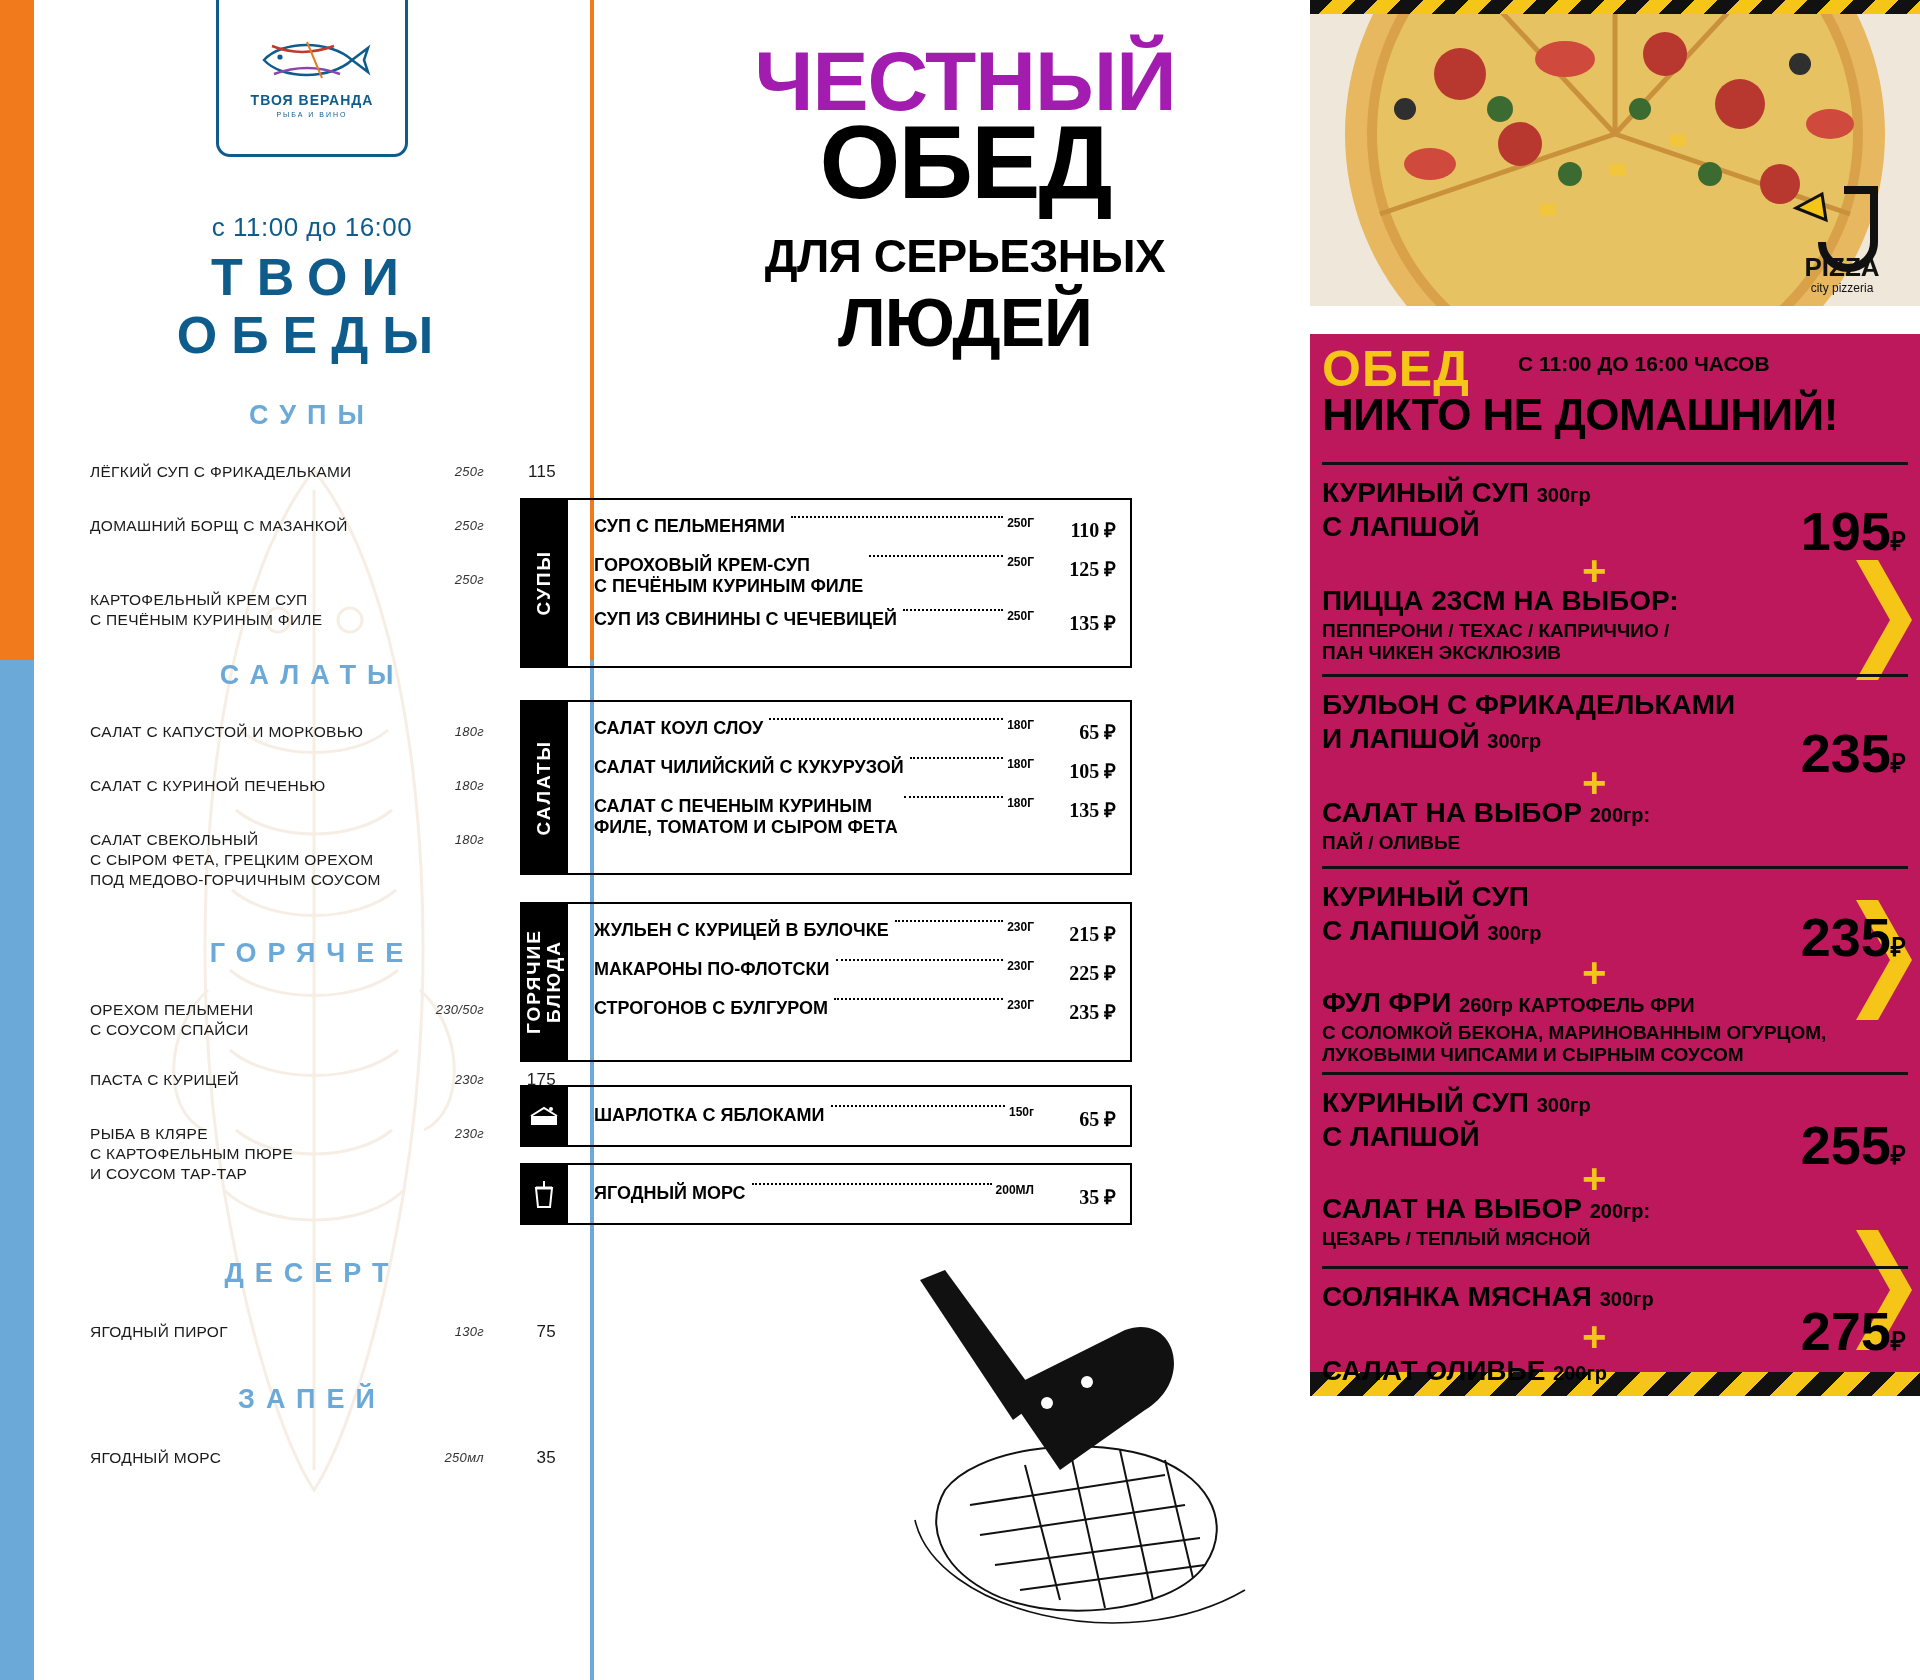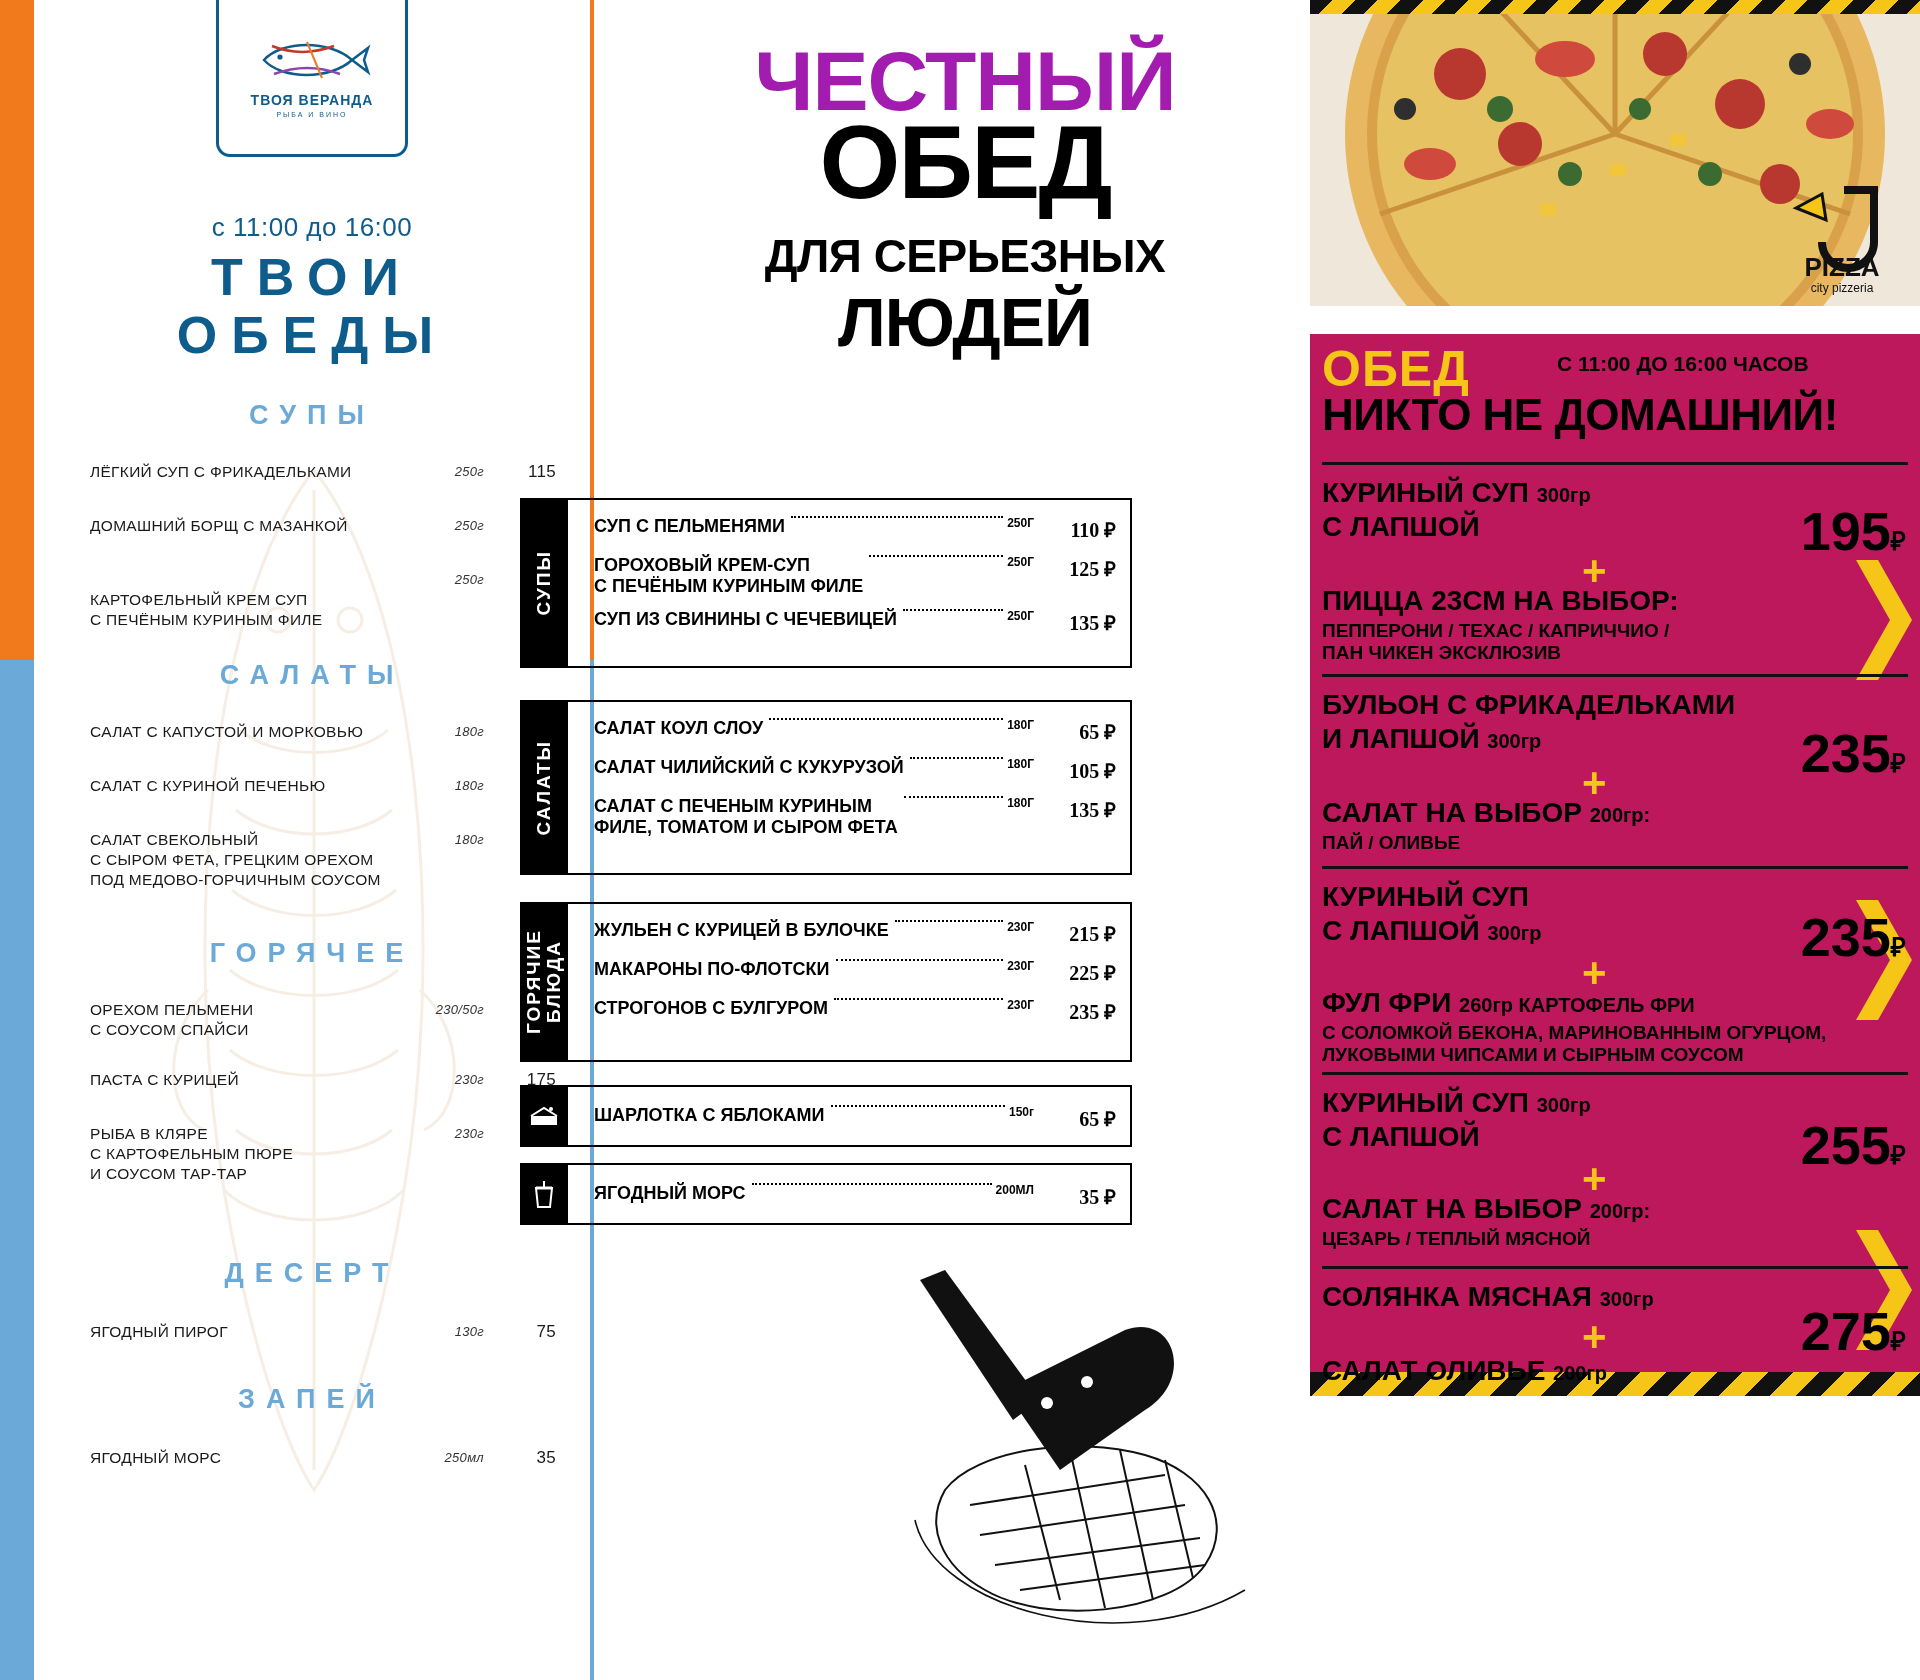--- a/index.html
+++ b/index.html
@@ -53,21 +53,21 @@
   .cleaver{position:absolute;left:255px;top:1270px;width:420px;height:370px;}
 
   
   .panel3{position:relative;width:610px;height:1396px;background:#be185d;flex:0 0 610px;overflow:hidden;}
   .p3-topbar{position:absolute;left:0;top:0;width:610px;height:14px;background:repeating-linear-gradient(135deg,#111 0 16px,#f5c518 16px 32px);}
   .p3-botbar{position:absolute;left:0;bottom:0;width:610px;height:24px;background:repeating-linear-gradient(135deg,#111 0 18px,#f5c518 18px 36px);}
   .pizza-img{position:absolute;left:0;top:14px;width:610px;height:320px;overflow:hidden;background:#e8e2d8;}
   .jpizza{position:absolute;right:18px;top:180px;width:120px;height:120px;}
 
   .p3-obed{position:absolute;left:12px;top:340px;font-size:50px;font-weight:bold;color:#f5c518;letter-spacing:1px;}
-  .p3-time{position:absolute;left:208px;top:352px;font-size:21px;font-weight:bold;color:#000;margin-left:39px;}
+  .p3-time{position:absolute;left:208px;top:352px;font-size:21px;font-weight:bold;color:#000;}
   .p3-nikto{position:absolute;left:12px;top:390px;font-size:44px;font-weight:bold;color:#000;letter-spacing:-.5px;}
 
   .hr3{position:absolute;left:12px;width:586px;height:3px;background:#111;}
   .chev{position:absolute;width:64px;height:120px;}
   .combo-name{position:absolute;left:12px;font-size:28px;font-weight:bold;color:#000;line-height:30px;}
   .combo-sub{position:absolute;left:12px;font-size:19px;font-weight:bold;color:#000;line-height:22px;}
   .combo-price{position:absolute;right:14px;font-size:54px;font-weight:bold;color:#000;}
   .combo-price small{font-size:26px;}
   .gr-s{font-size:20px;font-weight:bold;}
   .plus{position:absolute;color:#f5c518;font-size:42px;font-weight:bold;line-height:30px;}

